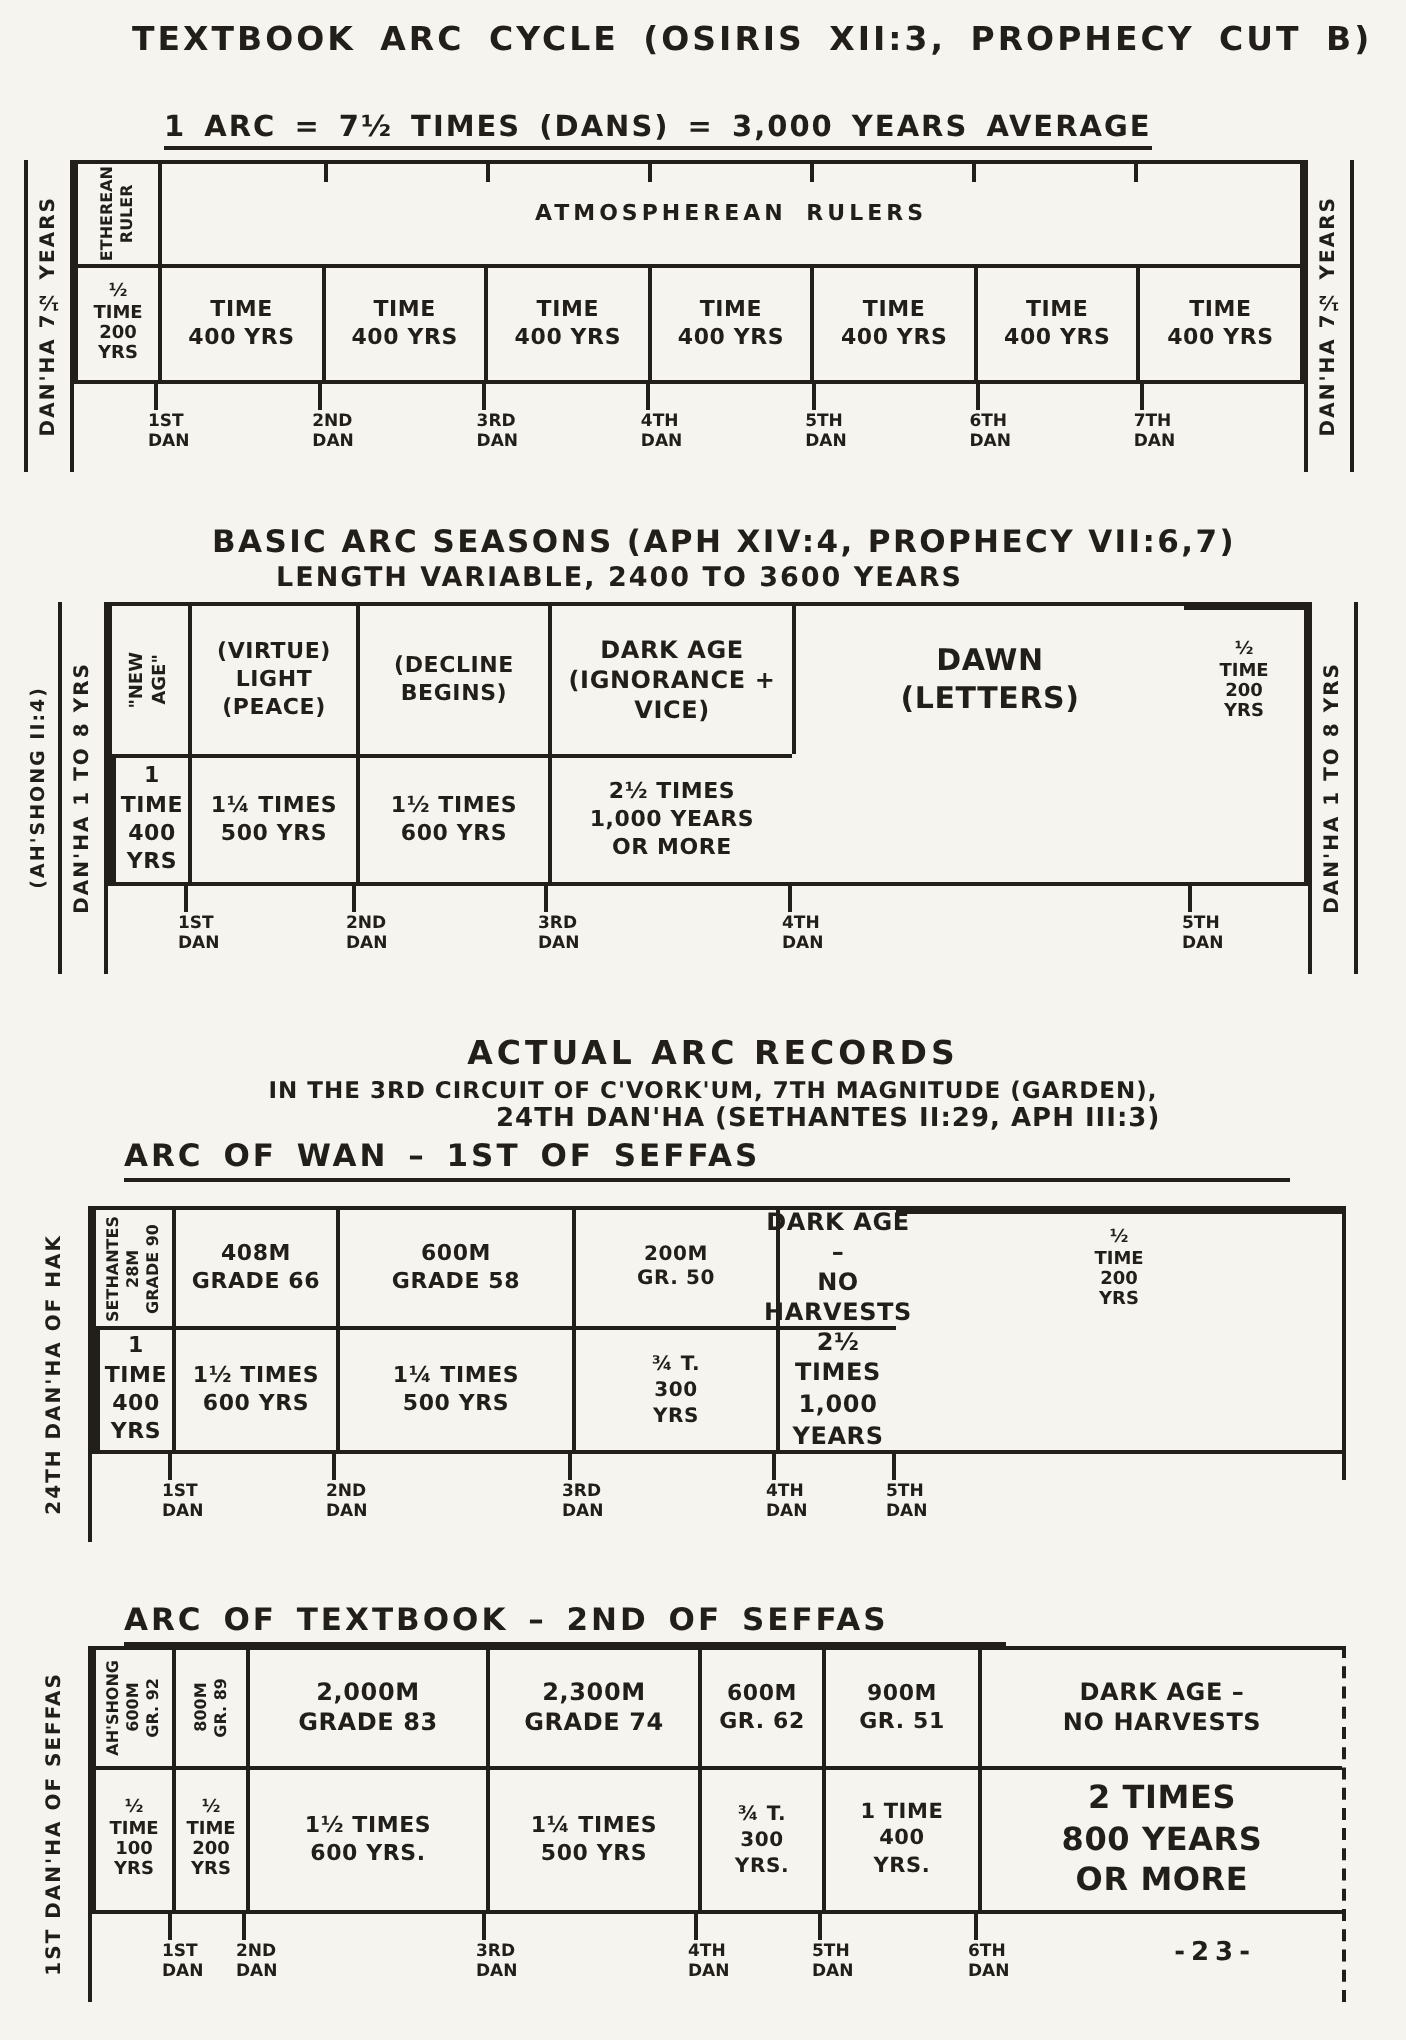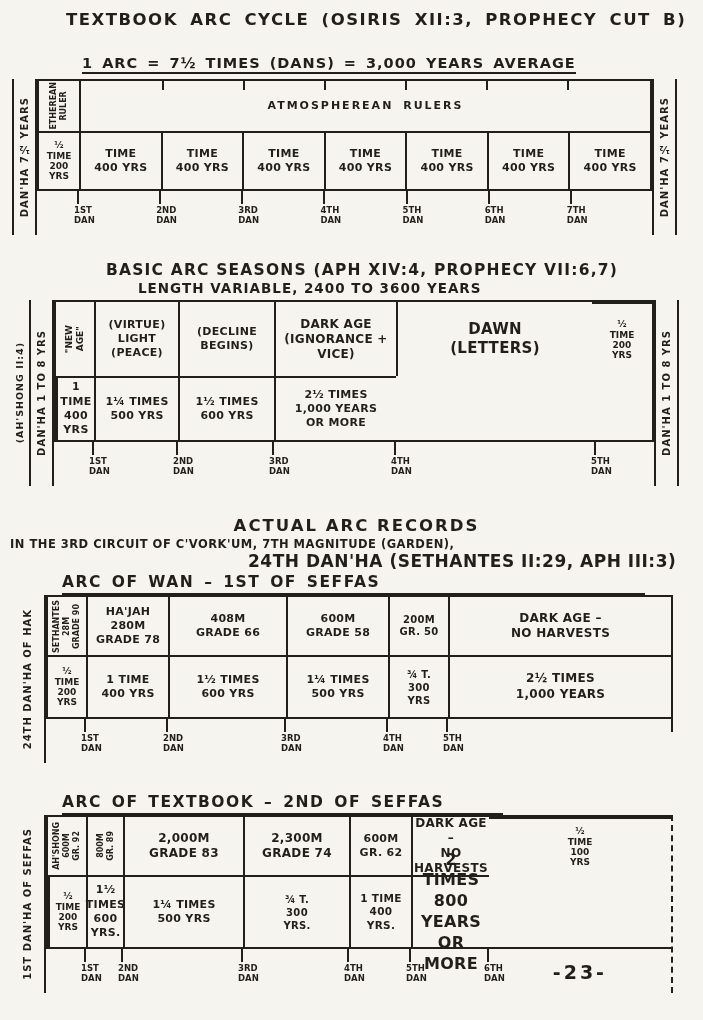--- a/index.html
+++ b/index.html
@@ -15,25 +15,25 @@
     font-weight:bold;
     padding:8px 0 0 10px;
   }
   
   .s1-title{font-size:16.5px;letter-spacing:1.5px;word-spacing:5px;margin:2px 0 5px 56px;}
   .s1-sub{display:inline-block;font-size:14.5px;letter-spacing:1px;word-spacing:3px;
           margin:0 0 3px 72px;border-bottom:2px solid var(--ink);padding-bottom:1px;}
   .s2-title{font-size:15.5px;letter-spacing:1.2px;margin:26px 0 1px 96px;}
   .s2-sub{font-size:13.5px;letter-spacing:1px;margin:0 0 4px 128px;}
   .s3-title{font-size:16.5px;letter-spacing:2px;text-align:center;margin-top:30px;}
-  .s3-sub1{font-size:11.5px;letter-spacing:.5px;text-align:left;margin-top:2px;}
-  .s3-sub2{font-size:17px;letter-spacing:.5px;margin:0 15px 2px 238px;}
+  .s3-sub1{font-size:11.5px;letter-spacing:.5px;text-align:center;margin-top:2px;}
+  .s3-sub2{font-size:13px;letter-spacing:.5px;margin:0 15px 2px 238px;}
   .h-rule{display:block;font-size:15.5px;letter-spacing:1.5px;word-spacing:3px;
           border-bottom:2px solid var(--ink);padding-bottom:2px;}
-  .s3-head{margin:0 58px 0 52px;}
+  .s3-head{margin:0 58px 12px 52px;}
   .s4-head{margin:30px 200px 0 52px;}
   
   .band{display:flex;align-items:stretch;}
   .band-s1{margin:2px 26px 0 2px;}
   .band-s2{margin:0 24px 0 0;}
   .band-s3{margin:0 30px 0 0;}
   .band-s4{margin:0 30px 0 0;}
   .rail{display:flex;align-items:center;justify-content:center;flex:0 0 auto;}
   .rail-b{width:25px;border-left:2px solid var(--ink);border-right:2px solid var(--ink);}
   .rail-r{width:36px;border-right:2px solid var(--ink);}
@@ -65,21 +65,21 @@
       linear-gradient(var(--ink),var(--ink)),linear-gradient(var(--ink),var(--ink));
     background-size:2px 9px;background-repeat:no-repeat;
     background-position:calc(100%*1/7) 0,calc(100%*2/7) 0,calc(100%*3/7) 0,
                         calc(100%*4/7) 0,calc(100%*5/7) 0,calc(100%*6/7) 0;}
   
   .axis{position:relative;height:44px;}
   .tick{position:absolute;top:0;}
   .tmark{width:2px;height:13px;background:var(--ink);}
   .tlabel{font-size:8.5px;line-height:1.2;white-space:pre-line;margin-top:1px;
           transform:translateX(-3px);text-align:left;}
-  .pageno{position:absolute;right:64px;top:12px;font-size:19px;letter-spacing:3px;}
+  .pageno{position:absolute;right:43px;top:12px;font-size:13px;letter-spacing:3px;}
 </style>
 </head>
 <body>
 
 <div>
   <div class="s1-title">TEXTBOOK ARC CYCLE (OSIRIS XII:3, PROPHECY CUT B)</div><br>
   <span class="s1-sub">1 ARC = 7½ TIMES (DANS) = 3,000 YEARS AVERAGE</span>
 
   <div class="band band-s1">
     <div class="rail rail-b">
@@ -233,23 +233,20 @@
 
   <div class="band band-s3">
     <div class="rail rail-r">
       <span class="vtext">24TH DAN'HA OF HAK</span>
     </div>
     <div class="twrap">
       <div class="grid t3">
         <div class="r1 c1"><span class="vcell">SETHANTES
 28M
 GRADE 90</span></div>
-        <div class="r1 hdr">HA'JAH
-280M
-GRADE 78</div>
         <div class="r1 hdr">408M
 GRADE 66</div>
         <div class="r1 hdr">600M
 GRADE 58</div>
         <div class="r1 hdr" style="font-size:10px">200M
 GR. 50</div>
         <div class="r1 hdr" style="font-size:12px">DARK AGE –
 NO HARVESTS</div>
         <div class="c1 half">½
 TIME
@@ -314,20 +311,22 @@
 600M
 GR. 92</span></div>
         <div class="r1"><span class="vcell">800M
 GR. 89</span></div>
         <div class="r1 hdr" style="font-size:12px">2,000M
 GRADE 83</div>
         <div class="r1 hdr" style="font-size:12px">2,300M
 GRADE 74</div>
         <div class="r1 hdr">600M
 GR. 62</div>
+        <div class="r1 hdr">900M
+GR. 51</div>
         <div class="r1 hdr" style="font-size:12px">DARK AGE –
 NO HARVESTS</div>
         <div class="c1 half">½
 TIME
 100
 YRS</div>
         <div class="half">½
 TIME
 200
 YRS</div>

